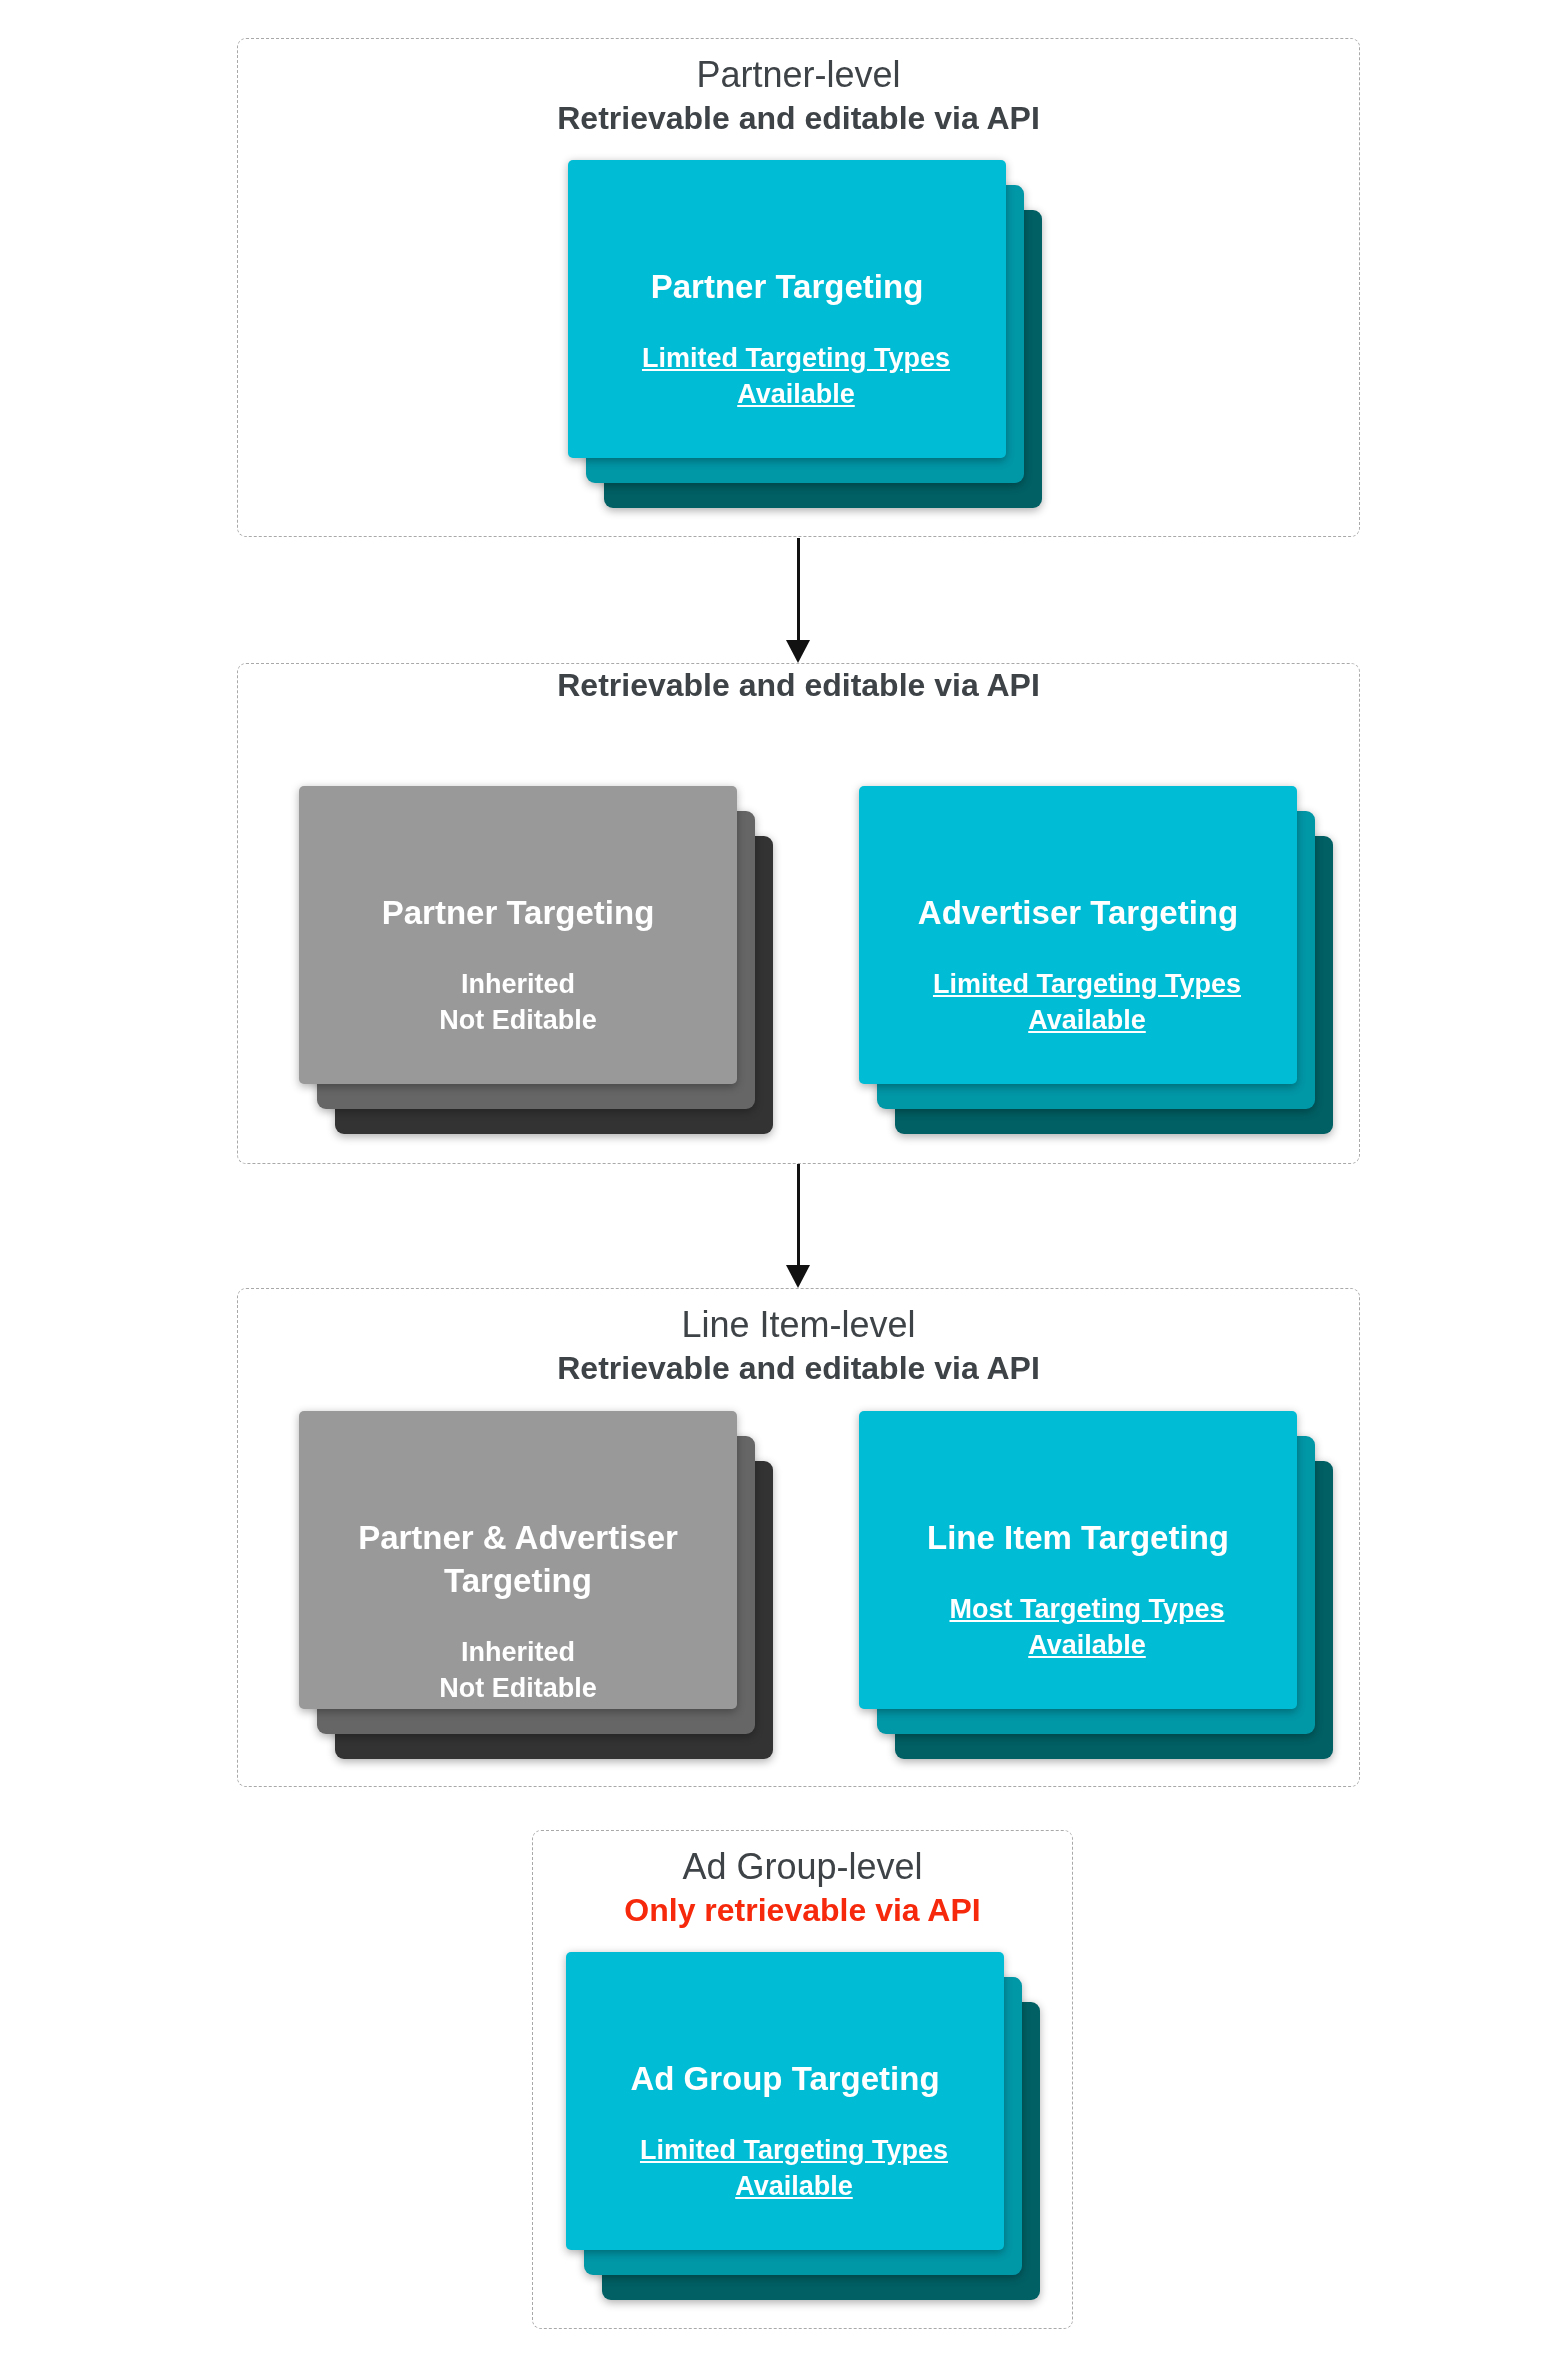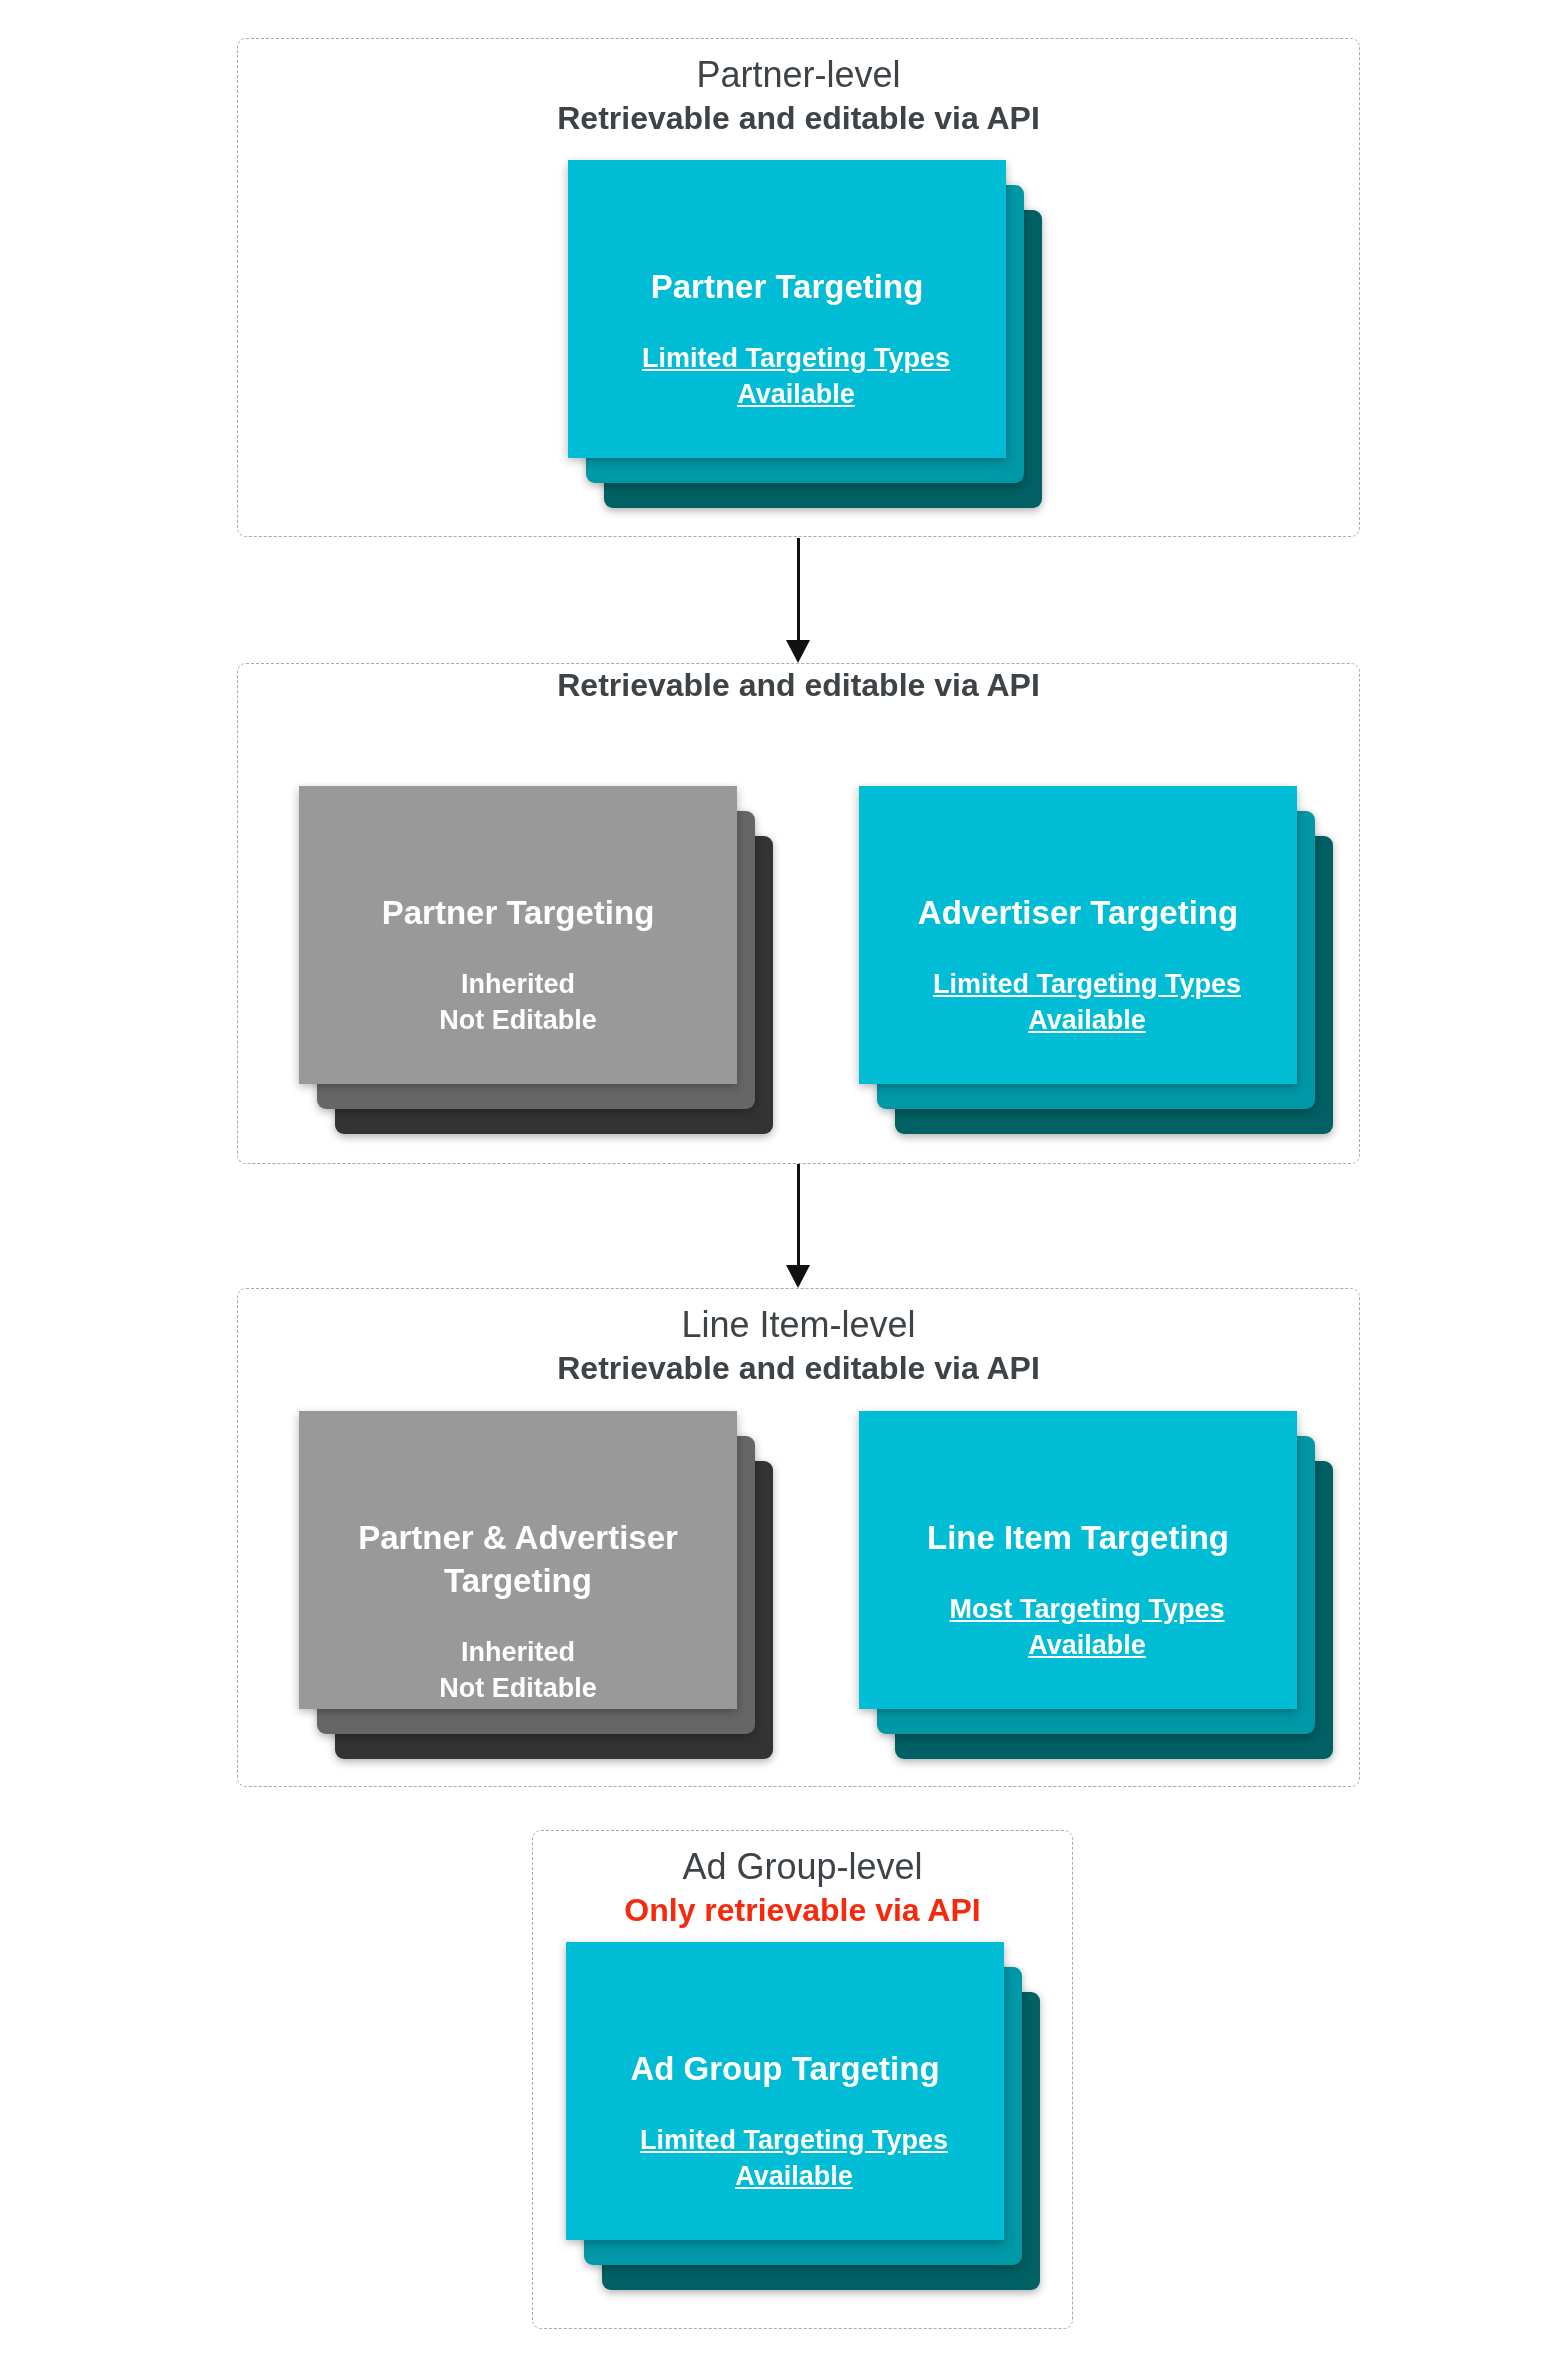--- a/index.html
+++ b/index.html
@@ -46,21 +46,21 @@
     width: 438px; height: 298px;
     border-radius: 9px;
     box-shadow: 0 2.7px 9px rgba(0,0,0,0.30);
   }
   .layer.back { left: 36px; top: 50px; }
   .layer.mid  { left: 18px; top: 25px; }
   .card {
     position: absolute;
     left: 0; top: 0;
     width: 438px; height: 298px;
-    border-radius: 0;
+    border-radius: 5px;
     box-shadow: 0 2.7px 9px rgba(0,0,0,0.30);
     box-sizing: border-box;
     display: flex;
     flex-direction: column;
     align-items: center;
     padding-top: 105px;
     gap: 32px;
   }
   .stack.two-line-title .card { }
 
@@ -87,21 +87,21 @@
     color: #ffffff;
     white-space: pre-line;
     text-align: center;
   }
   .card-sub.u { text-decoration: underline; margin-left: 18px; }
 
   
   #s1 .stack { left: 330px; top: 121px; }
   #s2 .stack.gray, #s3 .stack.gray { left: 61px;  top: 122px; }
   #s2 .stack.cyan, #s3 .stack.cyan { left: 621px; top: 122px; }
-  #s4 .stack { left: 33px; top: 111px; padding-left: 16px; }
+  #s4 .stack { left: 33px; top: 121px; padding-left: 16px; }
 
   
   .arrow { position: absolute; left: 786px; width: 25px; }
   #arrow1 { top: 538px;  height: 125px; }
   #arrow2 { top: 1164px; height: 124px; }
   .arrow .shaft {
     position: absolute;
     left: 10.7px; top: 0;
     width: 3.6px; height: calc(100% - 23px);
     background: #111111;

